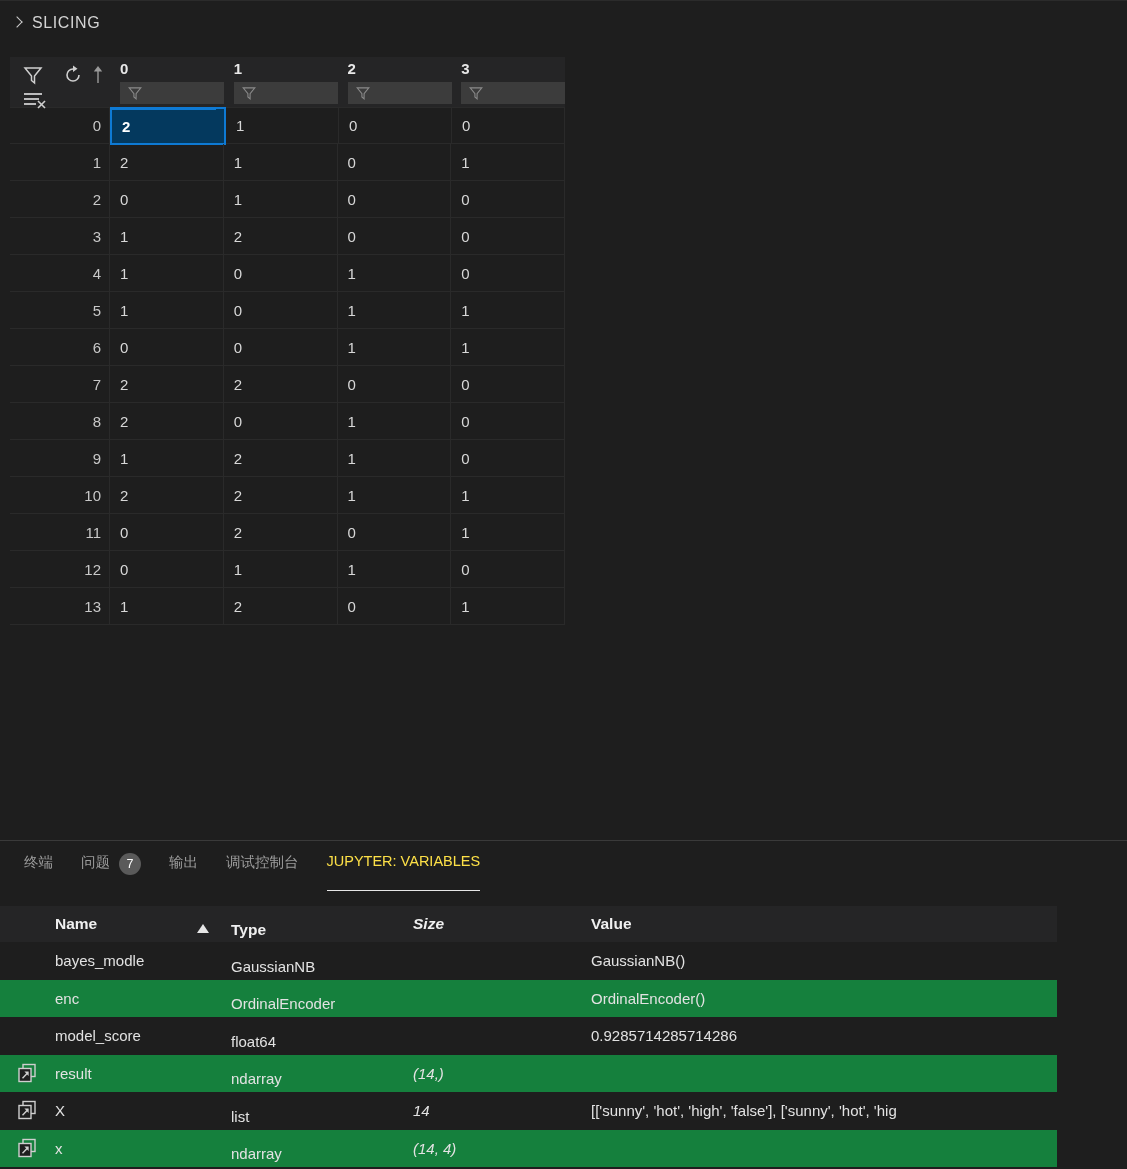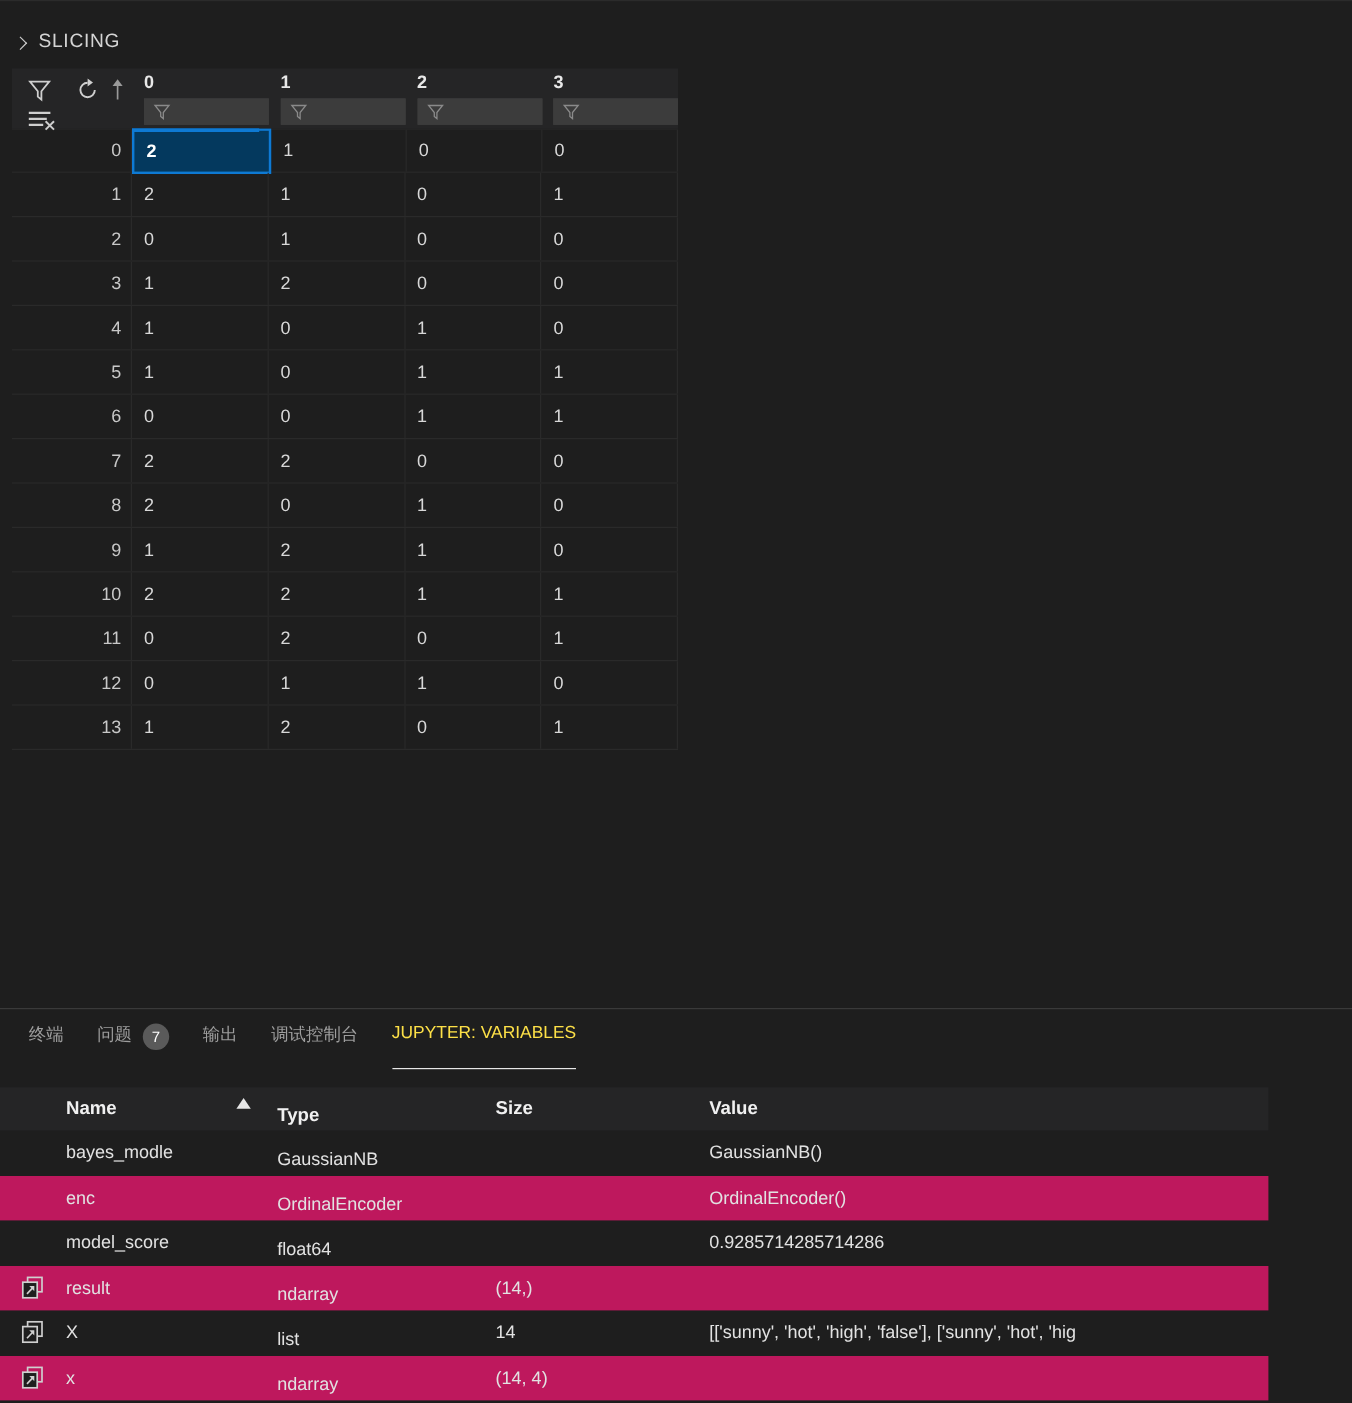--- a/index.html
+++ b/index.html
@@ -9,21 +9,21 @@
     font-family: "Liberation Sans", sans-serif;
     overflow: hidden;
   }
   body { position: relative; }
 
   .top-rule { position:absolute; top:0; left:0; width:1127px; height:1px; background:#2b2b2b; }
 
   
   .slicing-bar {
     position: absolute; top: 14px; left: 12px;
-    display: flex; align-items: flex-end; gap: 10px;
+    display: flex; align-items: flex-start; gap: 10px;
     height: 30px;
   }
   .chev {
     width: 10px; height: 16px; position: relative; display:inline-block;
   }
   .chev::before{
     content:""; position:absolute; left:1px; top:4px;
     width:7px; height:7px;
     border-top:1.6px solid #cccccc; border-right:1.6px solid #cccccc;
     transform: rotate(45deg);
@@ -125,32 +125,32 @@
     min-width: 22px; height: 22px; border-radius: 11px;
     background: #5a5a5a; color: #ffffff; font-size: 12.5px;
     display: inline-flex; align-items: center; justify-content: center;
     padding: 0 6px;
   }
 
   
   .vars { position: absolute; top: 906px; left: 0; width: 1057px; }
   .vrow { display: flex; height: 37.5px; align-items: center; }
   .vrow.head { background: #252526; height: 36px; }
-  .vrow.odd { background: #be185d; }
+  .vrow.odd { background: #15803d; }
   .v-icon { width: 55px; flex: 0 0 55px; display:flex; align-items:center; justify-content:center; }
   .v-name { width: 176px; flex: 0 0 176px; color: #e2e2e2; font-size: 15px; }
   .v-type { width: 182px; flex: 0 0 182px; color: #e2e2e2; font-size: 15px; margin-top: 11px; }
-  .v-size { width: 178px; flex: 0 0 178px; color: #e2e2e2; font-size: 15px; }
+  .v-size { width: 178px; flex: 0 0 178px; color: #e2e2e2; font-size: 15px; font-style: italic; }
   .v-value { flex: 1 1 auto; color: #e2e2e2; font-size: 15px;
              white-space: nowrap; overflow: hidden; }
   .vrow.head .v-name, .vrow.head .v-type,
   .vrow.head .v-size, .vrow.head .v-value {
     font-weight: bold; color: #f0f0f0; font-size: 15.5px;
   }
-  .v-name.head-name { display: flex; align-items: flex-start; justify-content: space-between; padding-right: 22px; }
+  .v-name.head-name { display: flex; align-items: flex-end; justify-content: space-between; padding-right: 22px; }
   .sort-tri {
     width: 0; height: 0;
     border-left: 6px solid transparent; border-right: 6px solid transparent;
     border-bottom: 9px solid #e6e6e6;
   }
 </style>
 </head>
 <body>
 
 <div class="top-rule"></div>

